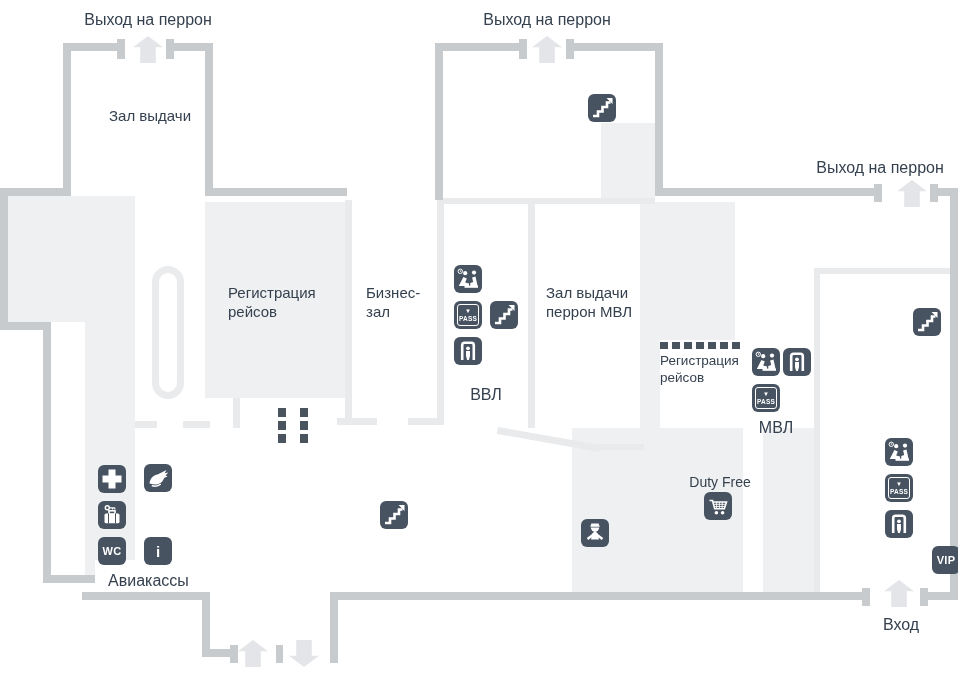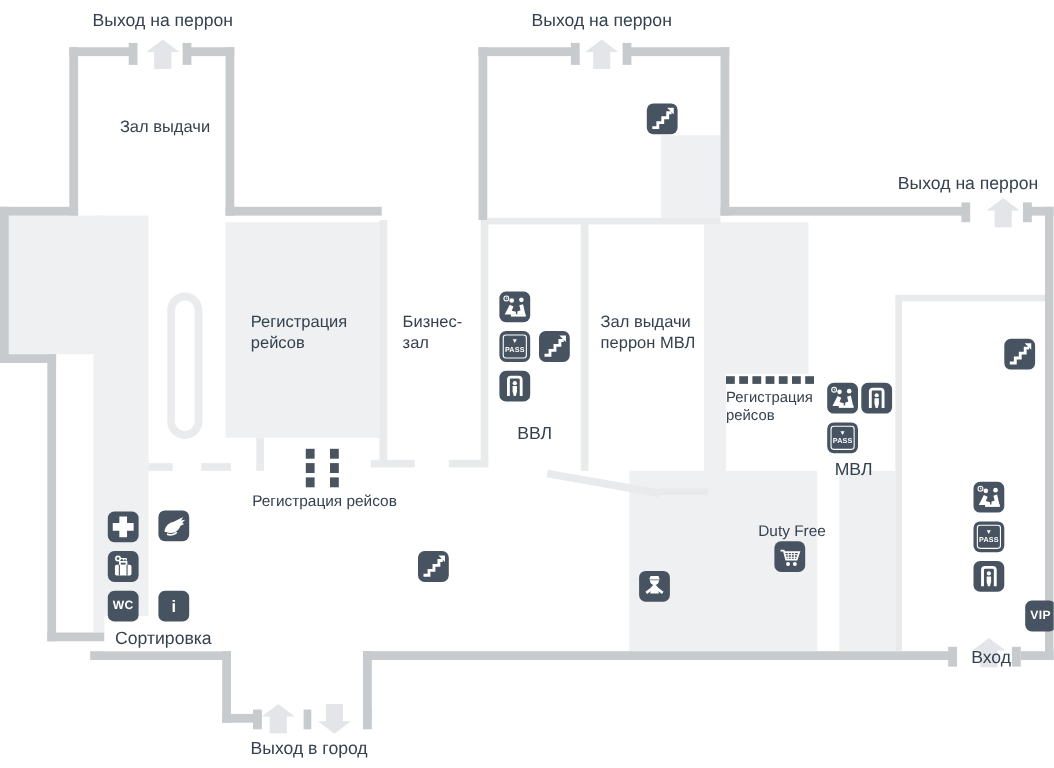--- a/index.html
+++ b/index.html
@@ -287,18 +287,16 @@
     <div>Зал выдачи</div>
     <div>перрон МВЛ</div>
   </div>
   <div class="label big center" style="left:456px;top:385px;width:60px;">ВВЛ</div>
   <div class="label" style="left:660px;top:352px;font-size:13.5px;line-height:17px;">
     <div>Регистрация</div>
     <div>рейсов</div>
   </div>
   <div class="label big center" style="left:746px;top:418px;width:60px;">МВЛ</div>
   <div class="label center" style="left:670px;top:473px;width:100px;font-size:14px;">Duty Free</div>
-  <div class="label center" style="left:215px;top:446px;width:160px;font-size:14px;">Регистрация рейсов</div>
-  <div class="label big center" style="left:95px;top:571px;width:107px;">Сортировка</div>
-  <div class="label big center" style="left:201px;top:671px;width:160px;">Выход в город</div>
-  <div class="label big center" style="left:861px;top:589px;width:80px;">Вход</div>
+  <div class="label big center" style="left:95px;top:571px;width:107px;">Авиакассы</div>
+  <div class="label big center" style="left:861px;top:615px;width:80px;">Вход</div>
 
 </div>
 
 </body></html>

